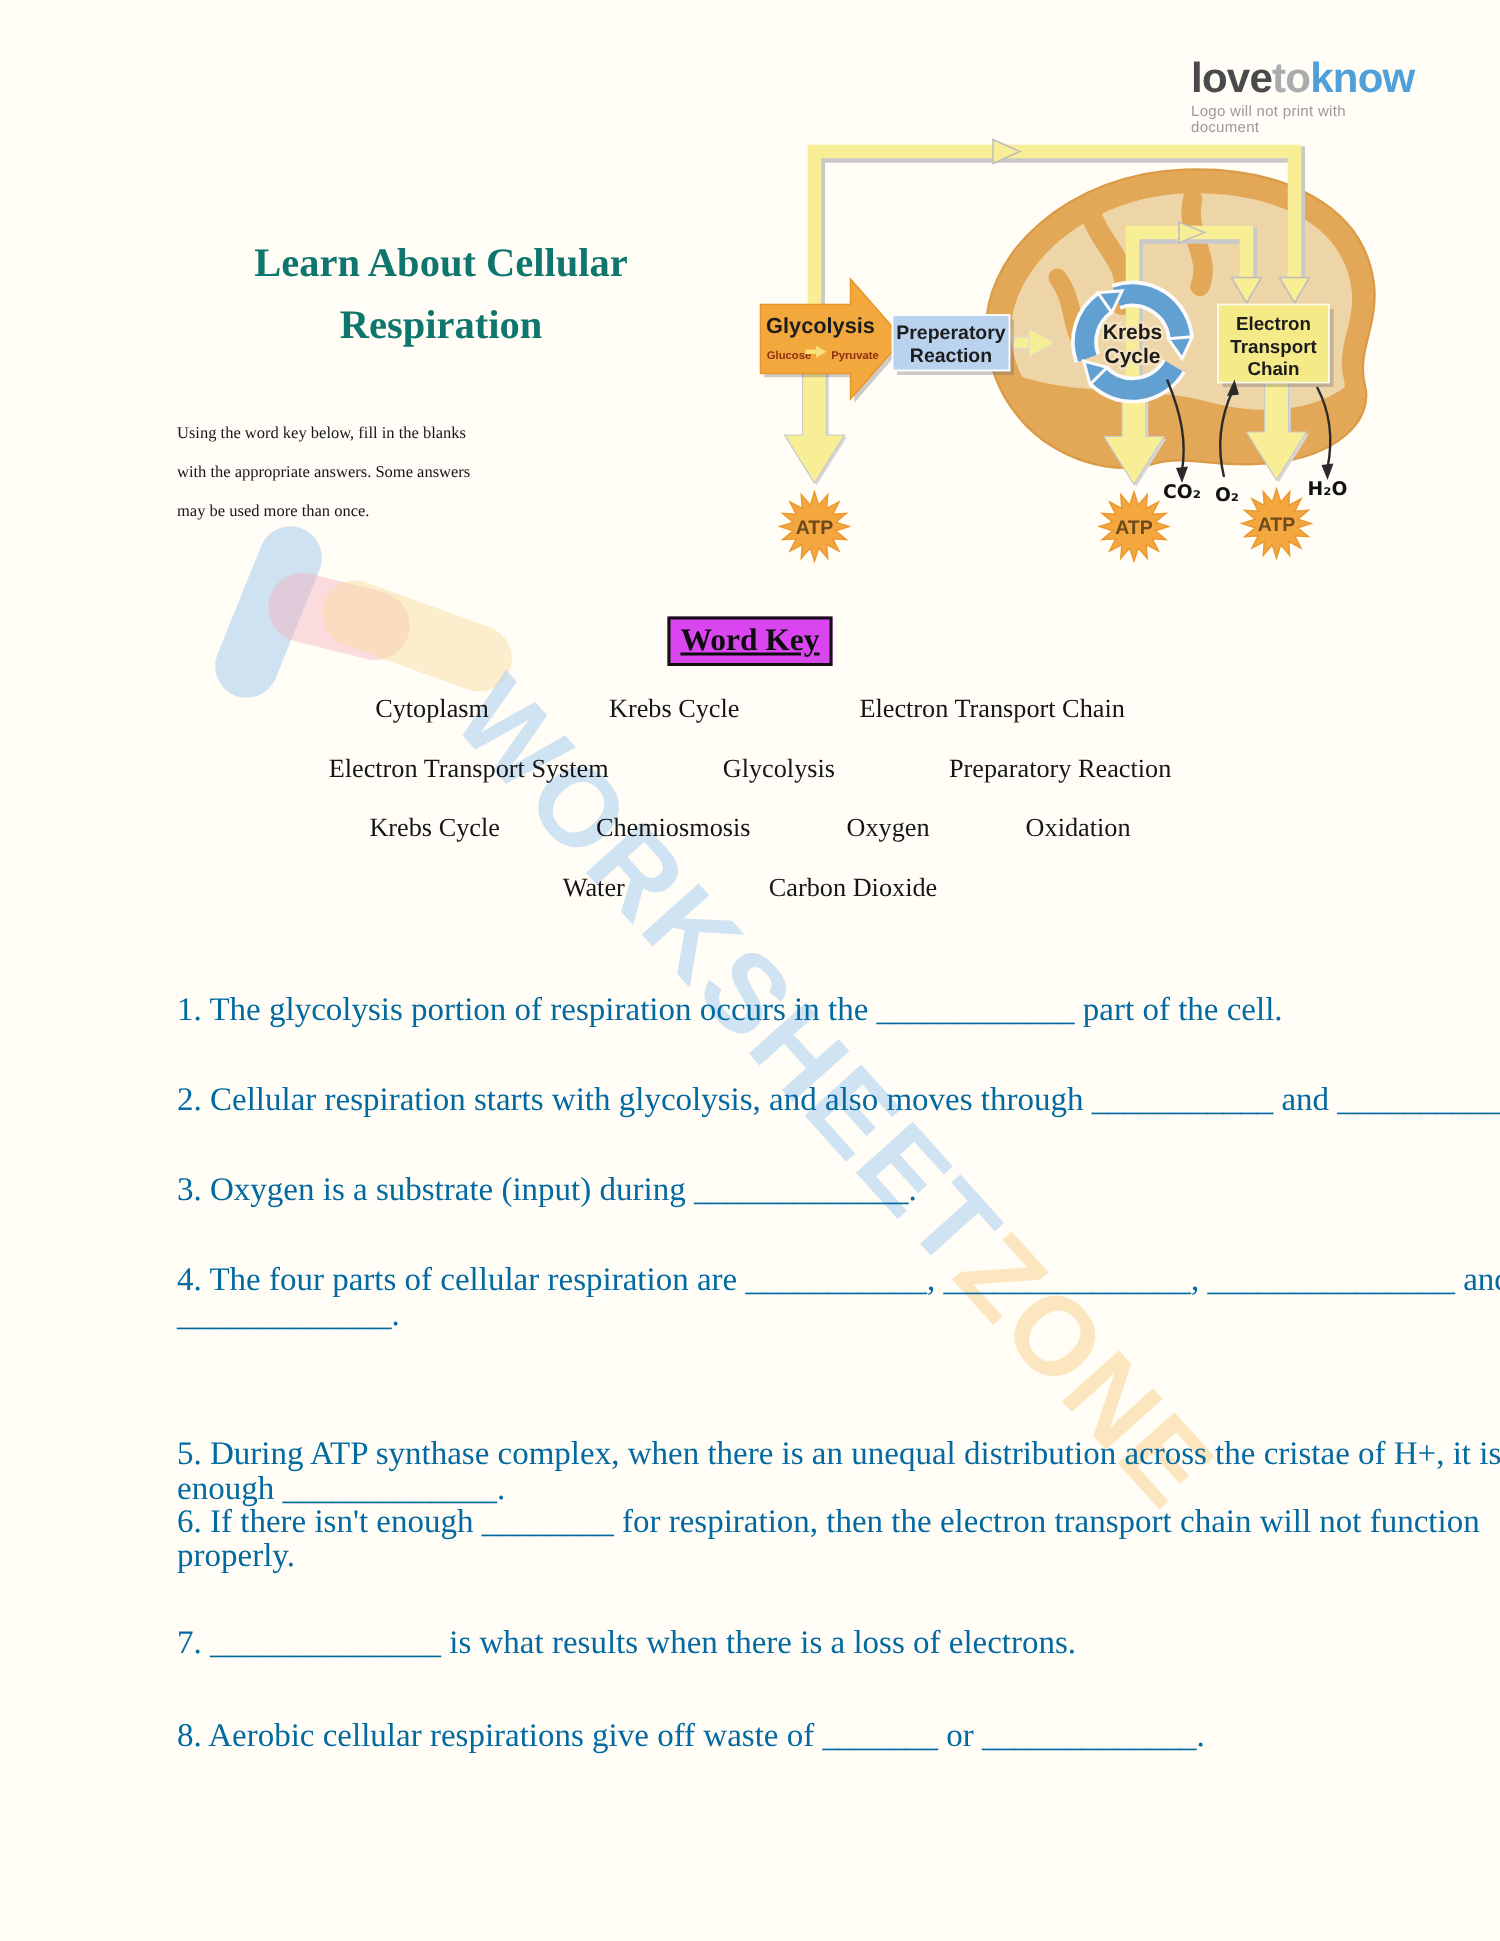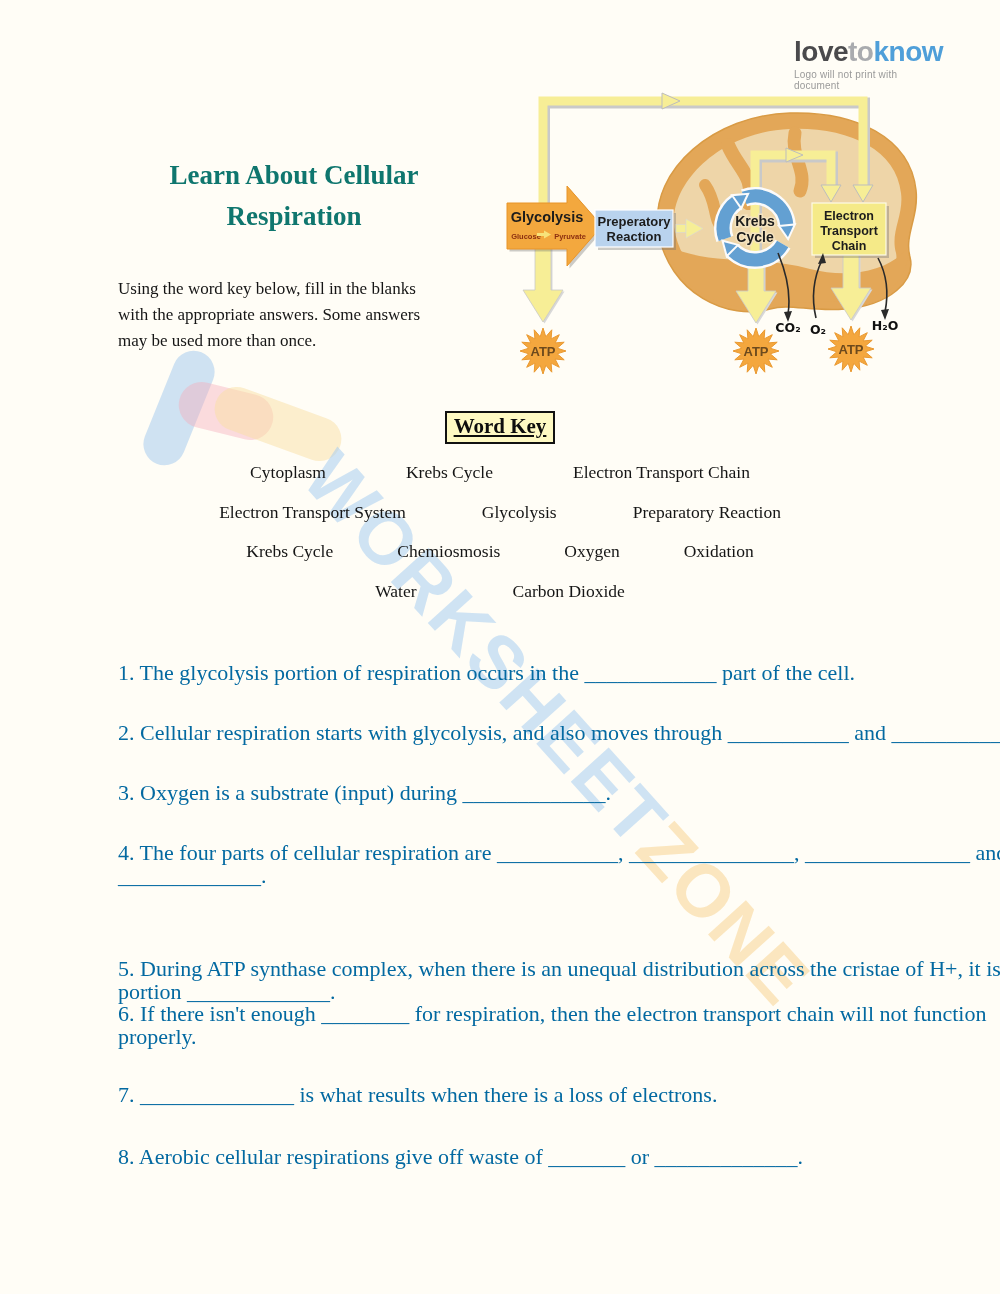--- a/index.html
+++ b/index.html
@@ -30,32 +30,32 @@
   .logo-love { color:#4a4a4c; }
   .logo-to   { color:#a9abae; }
   .logo-know { color:#4f9fd9; }
   .logo-tag  { font-size:10px; color:#9a9a9a; margin-top:1px; margin-left:12px; letter-spacing:.2px;}
   
   .main-title {
     position:absolute; left:118px; top:155px; width:352px;
     text-align:center; color:#0f766e; font-weight:bold;
     font-size:27px; line-height:41px;
   }
-  .intro { position:absolute; left:118px; top:276px; width:380px; font-size:17px; line-height:26px; color:#151515; }
+  .intro { position:absolute; left:118px; top:276px; width:380px; font-size:11px; line-height:26px; color:#151515; }
   
   .diagram { position:absolute; left:490px; top:85px; width:430px; height:310px; }
   svg text { font-family:"Liberation Sans", sans-serif; }
   .box-label { font-weight:bold; fill:#1c1c1c; }
   .chem-label { font-family:"DejaVu Sans", sans-serif; font-weight:bold; font-size:12.5px; fill:#111; }
   .gly-sub { font-weight:bold; font-size:7.5px; fill:#8c2f10; }
   .atp-text { font-weight:bold; font-size:13px; fill:#6d4a1d; }
   
   .wk-title-wrap { position:absolute; left:118px; top:411px; width:764px; text-align:center; }
   .wk-title {
-    display:inline-block; background:#fef9c3; border:2.5px solid #111;
+    display:inline-block; background:#d946ef; border:2.5px solid #111;
     padding:1px 7px 3px 7px; font-size:21px; font-weight:bold;
     text-decoration:underline; color:#0d0d0d;
   }
   .wk-row { position:absolute; left:118px; width:764px; display:flex; justify-content:center; font-size:17.5px; color:#151515; }
   .wk-row-1 { top:462px; gap:80px;text-align:right; }
   .wk-row-2 { top:502px; gap:76px; }
   .wk-row-3 { top:541px; gap:64px; }
   .wk-row-4 { top:581px; gap:96px; }
   
   .question { position:absolute; left:118px; width:790px; font-size:22px; line-height:22.5px; color:#0369a1; }
@@ -217,21 +217,21 @@
     </div>
     <div class="question q3">
       <div class="q-line">3. Oxygen is a substrate (input) during _____________.</div>
     </div>
     <div class="question q4">
       <div class="q-line">4. The four parts of cellular respiration are ___________, _______________, _______________ and</div>
       <div class="q-line">_____________.</div>
     </div>
     <div class="question q5">
       <div class="q-line">5. During ATP synthase complex, when there is an unequal distribution across the cristae of H+, it is</div>
-      <div class="q-line">portion _____________.</div>
+      <div class="q-line">enough _____________.</div>
     </div>
     <div class="question q6">
       <div class="q-line">6. If there isn't enough ________ for respiration, then the electron transport chain will not function</div>
       <div class="q-line">properly.</div>
     </div>
     <div class="question q7">
       <div class="q-line">7. ______________ is what results when there is a loss of electrons.</div>
     </div>
     <div class="question q8">
       <div class="q-line">8. Aerobic cellular respirations give off waste of _______ or _____________.</div>

